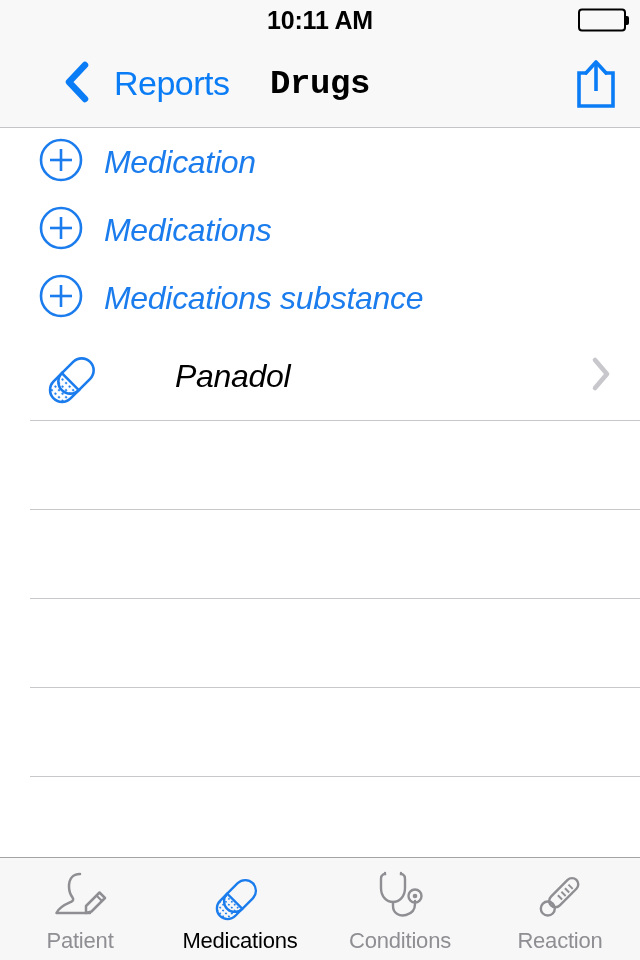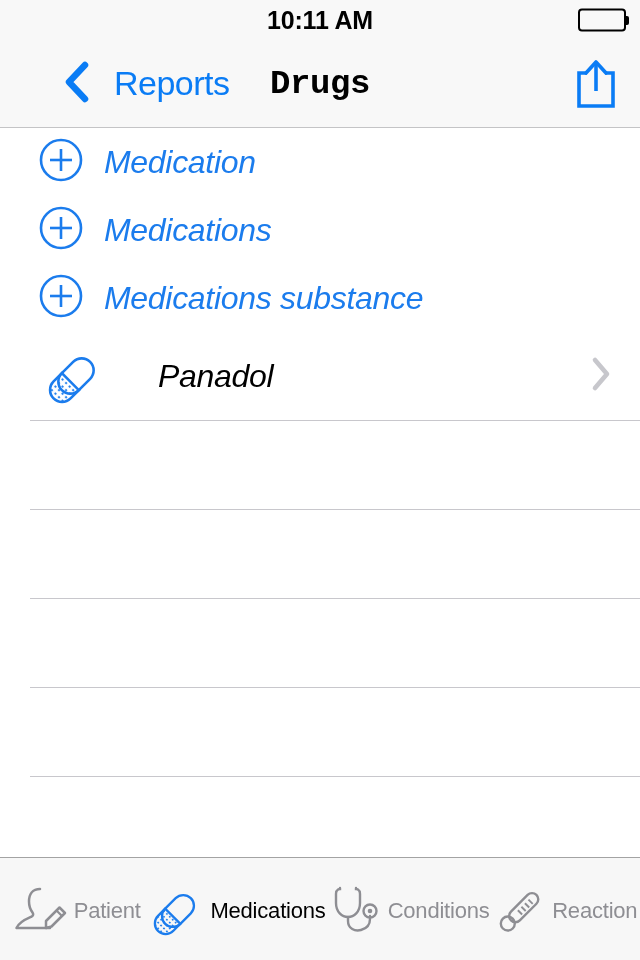--- a/index.html
+++ b/index.html
@@ -160,20 +160,21 @@
     letter-spacing: -0.3px;
   }
 
   .item-row {
     height: 88px;
     display: flex;
     align-items: center;
     position: relative;
     cursor: pointer;
     padding-left: 40px;
+    gap: 17px;
   }
   .item-icon {
     width: 72px;
     display: flex;
     align-items: center;
     justify-content: center;
     flex: 0 0 72px;
   }
   .item-label {
     font-size: 32px;
@@ -202,21 +203,21 @@
     flex: 0 0 103px;
     height: 103px;
     background: #f7f7f7;
     border-top: 1px solid #a3a3a3;
     display: flex;
     align-items: stretch;
   }
   .tab {
     flex: 1 1 0;
     display: flex;
-    flex-direction: row;
+    flex-direction: column;
     align-items: center;
     justify-content: center;
     gap: 4px;
     cursor: pointer;
     padding-top: 4px;
   }
   .tab-icon {
     height: 56px;
     display: flex;
     align-items: center;

